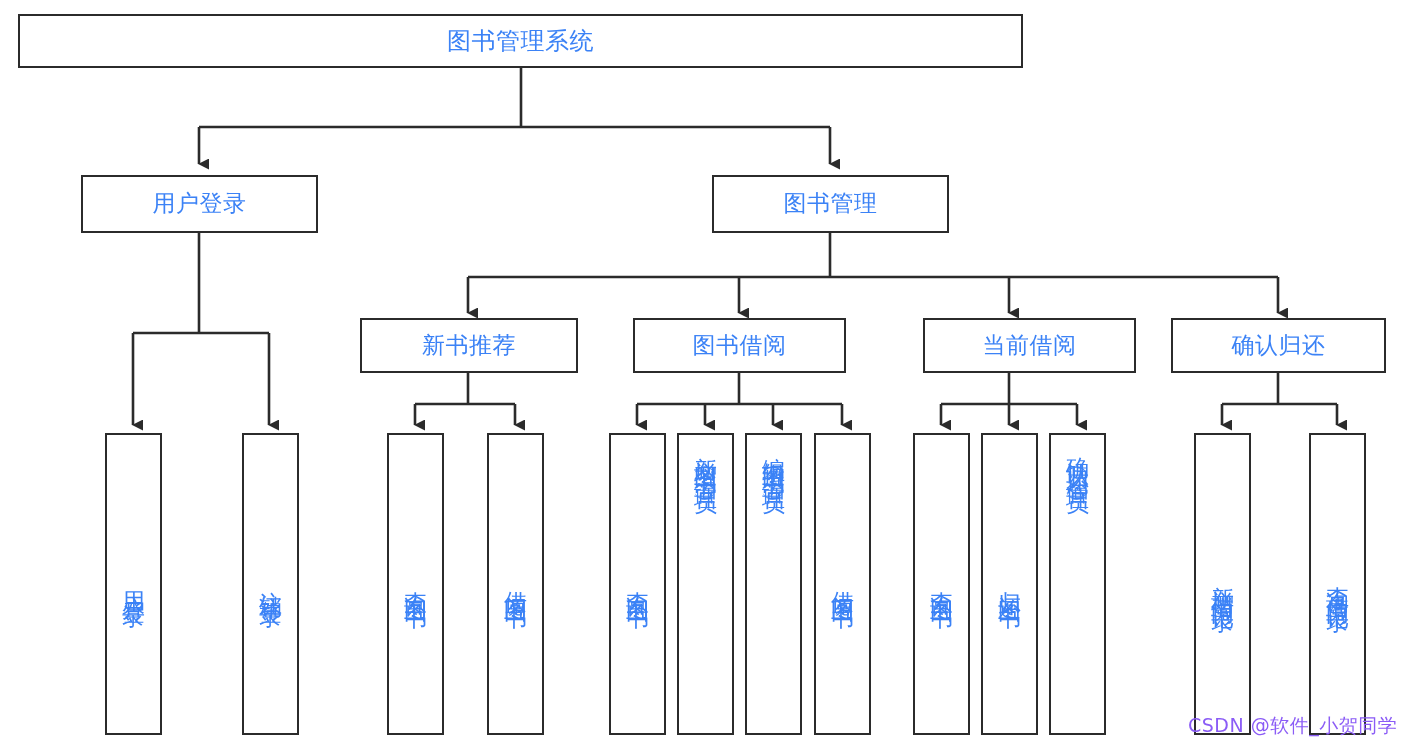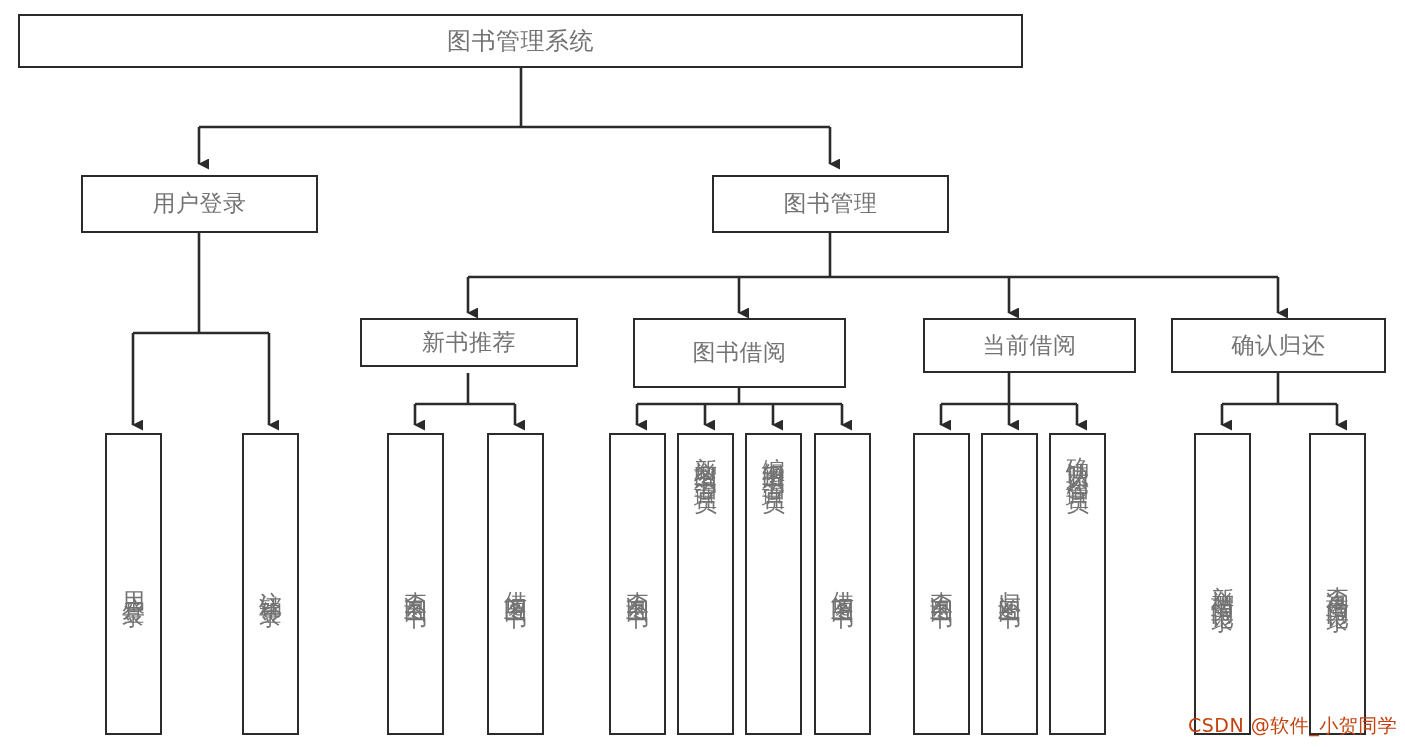--- a/index.html
+++ b/index.html
@@ -29,21 +29,21 @@
     border:2px solid #2b2b2b;
     display:flex;
     align-items:center;
     justify-content:center;
     overflow:hidden;
   }
   .node .lbl{
     display:block;
     line-height:1.12;
     letter-spacing:0.5px;
-    color:#737373;
+    color:#3b82f6;
     text-align:center;
     white-space:nowrap;
   }
   
   .node.horiz .lbl{
     font-size:23px;
   }
   .node.root .lbl{ font-size:24px; }
   
   .node.vert{
@@ -57,21 +57,21 @@
     writing-mode:vertical-rl;
     text-orientation:upright;
     font-size:23px;
     line-height:1;
     letter-spacing:5px;
     padding:4px 0 6px 0;
   }
   .watermark{
     position:absolute;
     font-size:19px;
-    color:#c2410c;
+    color:#8b5cf6;
     white-space:nowrap;
     letter-spacing:0.5px;
   }
 </style>
 </head>
 <body>
 
 <div id="canvas">
 
   <svg class="edges" viewBox="0 0 1405 747" xmlns="http://www.w3.org/2000/svg">
@@ -130,25 +130,25 @@
   </div>
 
   <div class="node horiz" style="left:81px; top:175px; width:237px; height:58px;">
     <span class="lbl">用户登录</span>
   </div>
 
   <div class="node horiz" style="left:712px; top:175px; width:237px; height:58px;">
     <span class="lbl">图书管理</span>
   </div>
 
-  <div class="node horiz" style="left:360px; top:318px; width:218px; height:49px;">
+  <div class="node horiz" style="left:360px; top:318px; width:218px; height:55px;">
     <span class="lbl">新书推荐</span>
   </div>
 
-  <div class="node horiz" style="left:633px; top:318px; width:213px; height:70px;">
+  <div class="node horiz" style="left:633px; top:318px; width:213px; height:55px;">
     <span class="lbl">图书借阅</span>
   </div>
 
   <div class="node horiz" style="left:903px; top:318px; width:213px; height:55px;margin-left:20px;">
     <span class="lbl">当前借阅</span>
   </div>
 
   <div class="node horiz" style="left:1171px; top:318px; width:215px; height:55px;">
     <span class="lbl">确认归还</span>
   </div>

